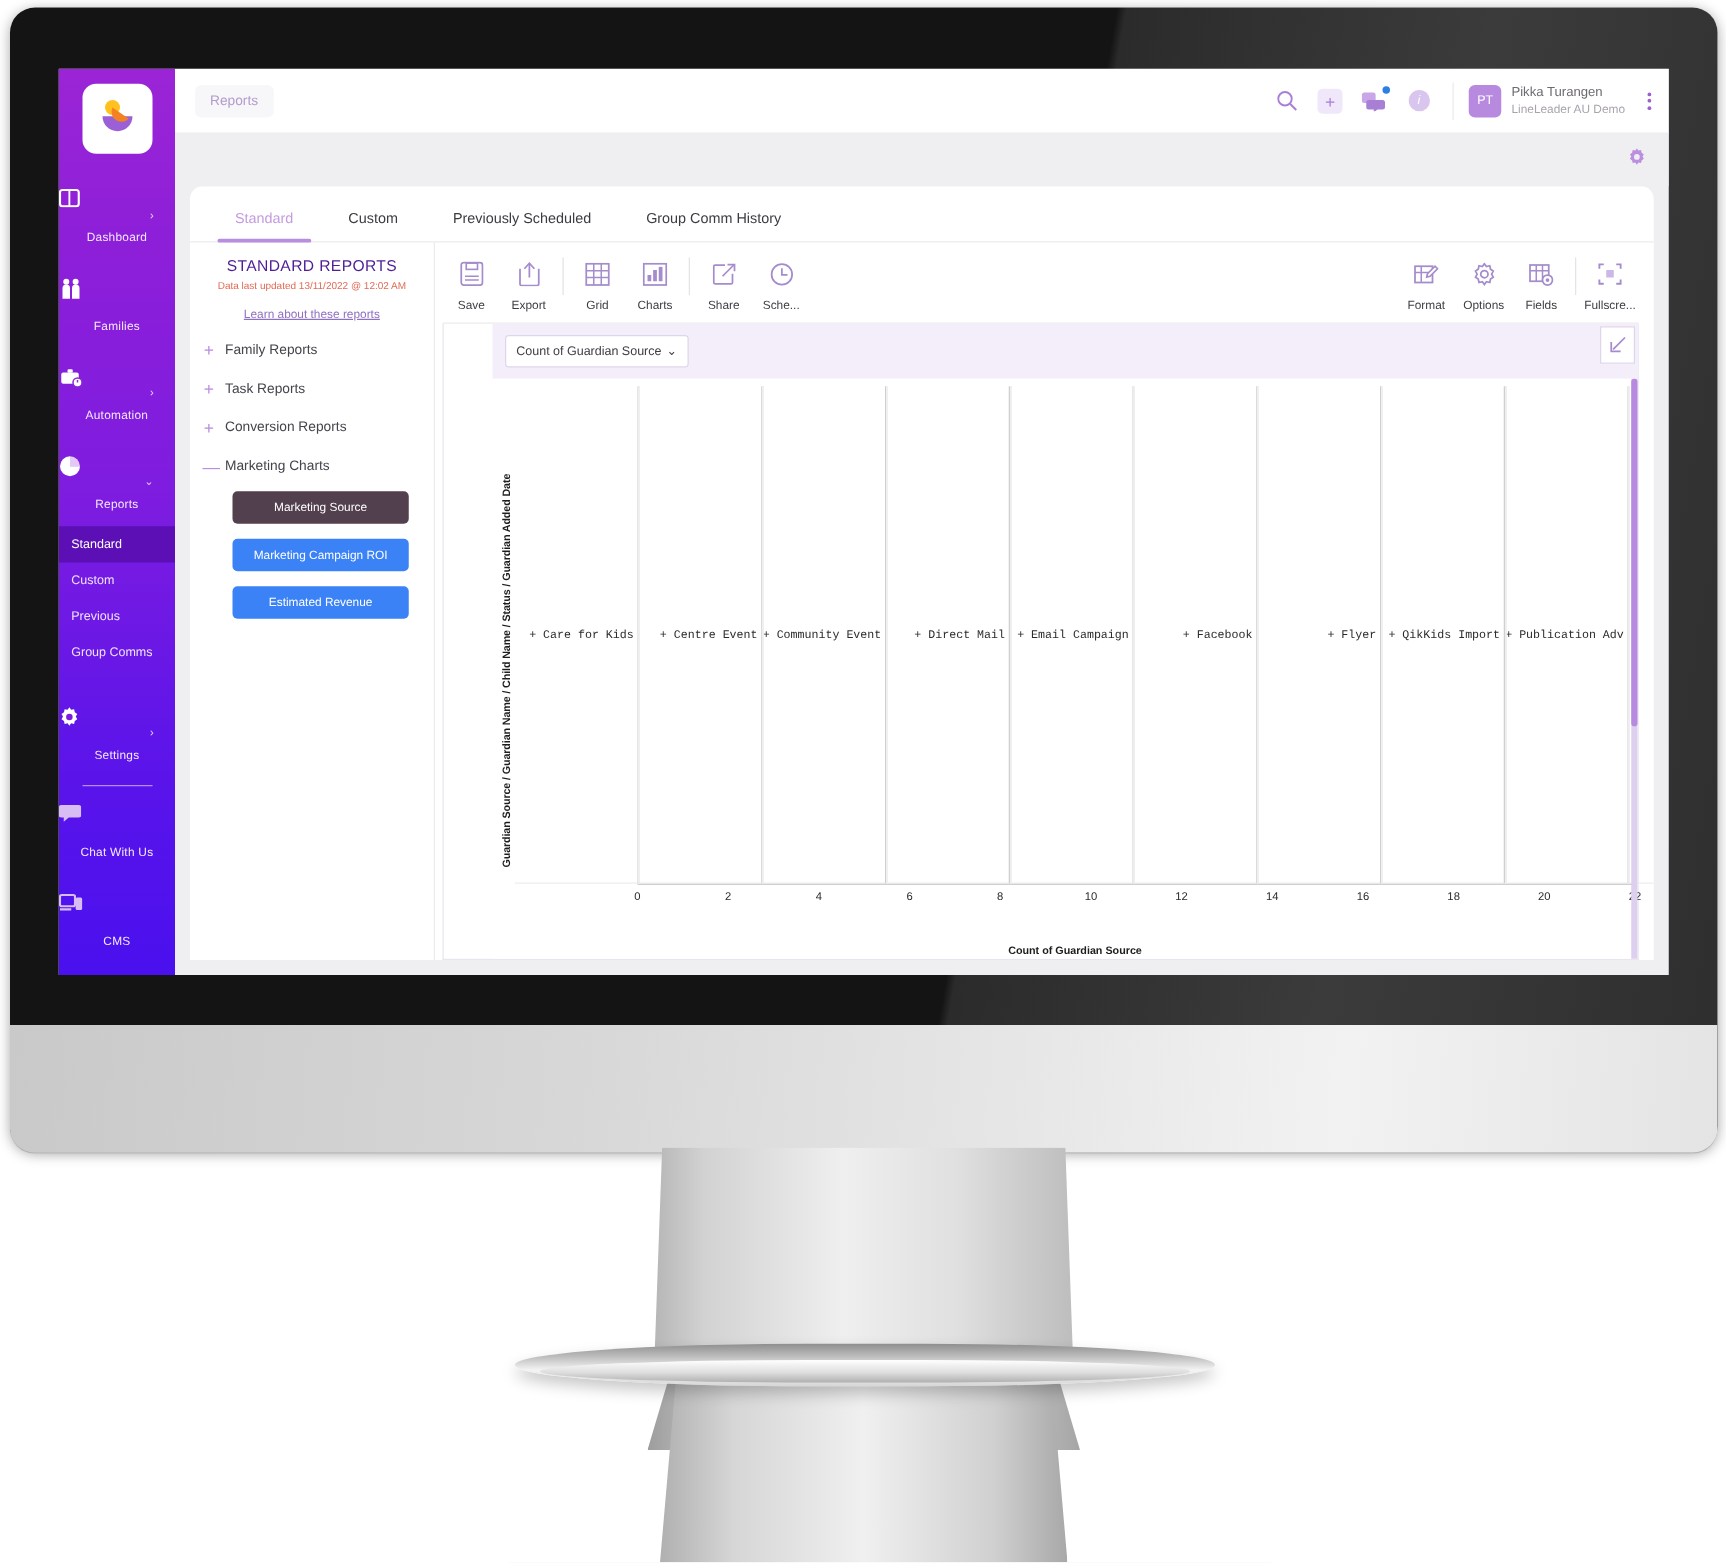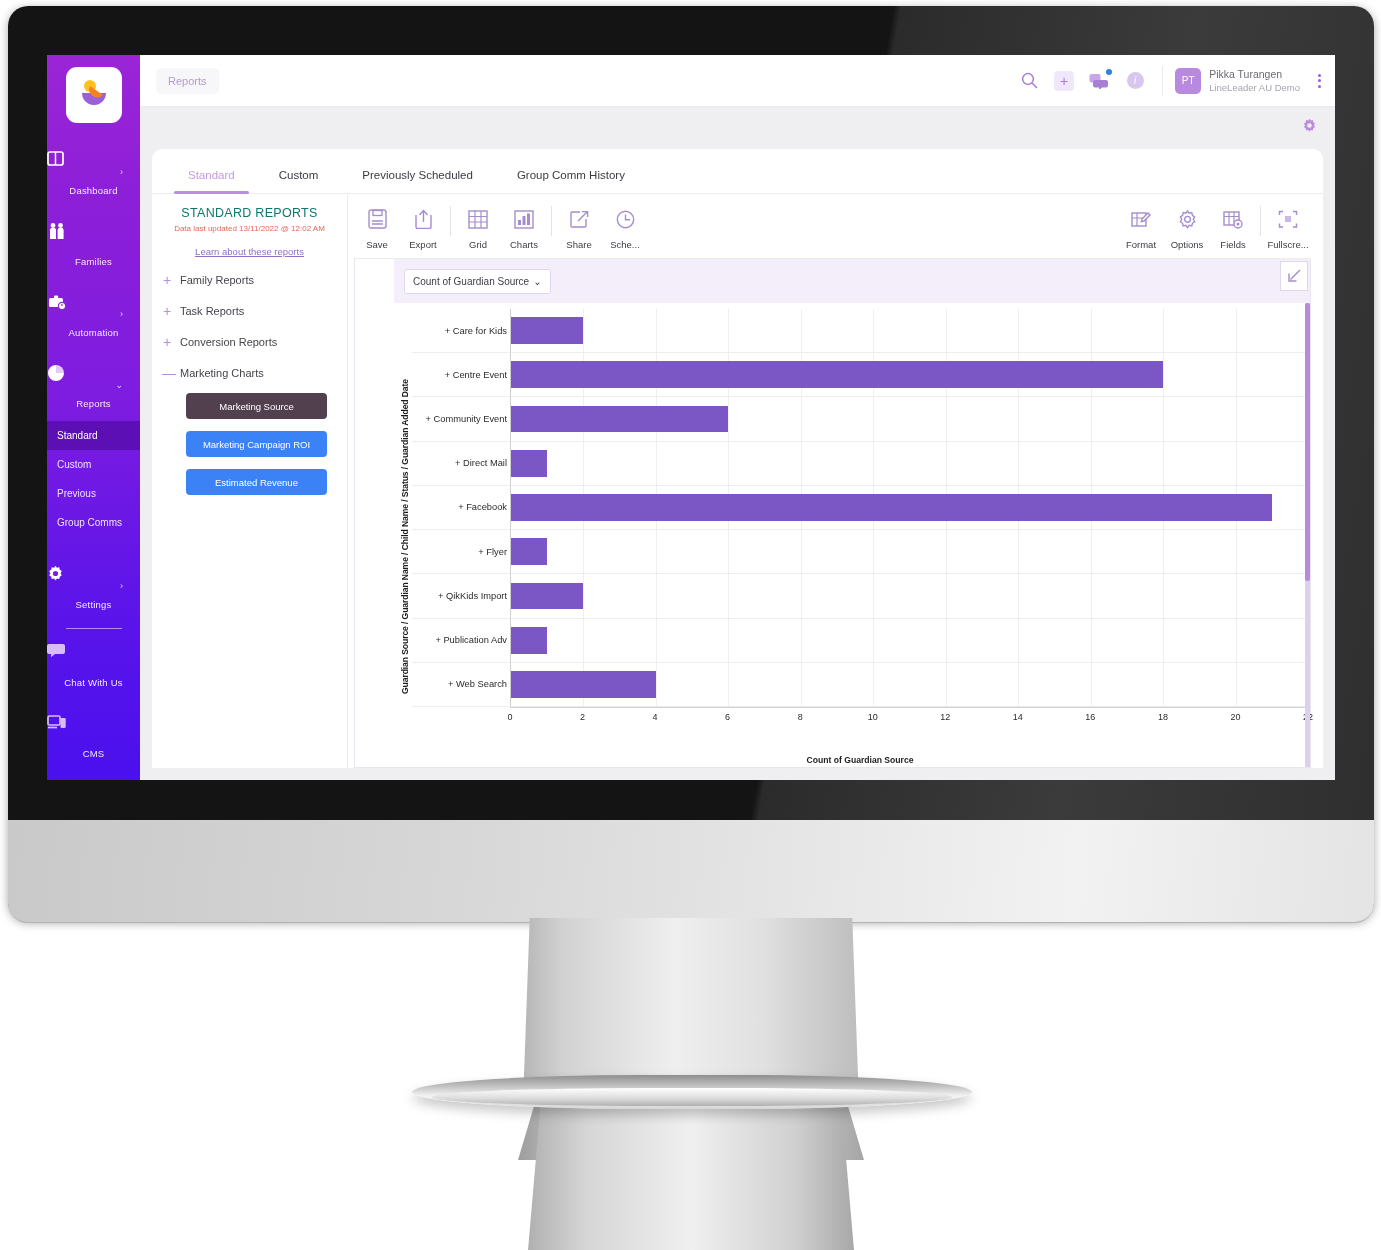--- a/index.html
+++ b/index.html
@@ -159,21 +159,21 @@
   .tab.active { color: #c59bdf; }
   .tab.active::after {
     content:""; position:absolute; left: 8px; right: 8px; bottom: -1px; height: 3px;
     background: #b98de0; border-radius: 2px;
   }
 
   .body { flex: 1; display: flex; min-height: 0; }
 
   
   .reports-col { width: 196px; flex: 0 0 196px; padding: 12px 10px 0 10px; border-right: 1px solid #ececec;}
-  .rep-title { font-size: 12.5px; color: #0f766e; text-align: center; letter-spacing: .3px;}
+  .rep-title { font-size: 12.5px; color: #4c1d95; text-align: center; letter-spacing: .3px;}
   .rep-sub { font-size: 8px; color: #e06a55; text-align: center; margin-top: 4px; }
   .rep-link { font-size: 9.5px; color: #8f6fc2; text-decoration: underline; text-align: center; display:block; margin-top: 13px; cursor:pointer;}
   .rep-group { display: flex; align-items: center; gap: 8px; margin-top: 15px; cursor:pointer;}
   .rep-group .sign { color: #b98de0; font-size: 14px; width: 10px; text-align:center;}
   .rep-group .txt { font-size: 11px; color: #46434c; }
   .rep-btn {
     margin: 12px 10px 0 24px; height: 26px; border-radius: 4px;
     display: flex; align-items: center; justify-content: center;
     font-size: 9.5px; color: #fff; cursor: pointer;
   }
@@ -206,21 +206,21 @@
   }
 
   .plotarea { flex: 1; display: flex; min-height: 0; background: #fff; padding: 6px 2px 2px 4px; position: relative;}
   .yaxis-title {
     writing-mode: vertical-rl; transform: rotate(180deg);
     font-size: 8.6px; font-weight: bold; color: #1d1d1d;
     display: flex; align-items: center; justify-content: center;
     width: 14px; flex: 0 0 14px; letter-spacing: -.1px;
   }
   .plot { flex: 1; display: flex; flex-direction: column; min-width: 0;}
-  .rows { flex: 1; display: flex; flex-direction: column; }
+  .rows { flex: 1; display: flex; flex-direction: row; font-family: Liberation Mono, monospace; }
   .row { flex: 1; display: flex; align-items: stretch; min-height: 0; }
   .rowlabel {
     width: 98px; flex: 0 0 98px; font-size: 9.3px; color: #2b2b2b;
     display: flex; align-items: center; justify-content: flex-end;
     padding-right: 3px; border-bottom: 1px solid #eeeeee;
   }
   .bartrack {
     flex: 1; position: relative; border-bottom: 1px solid #eeeeee;
     border-left: 1px solid #cfcfcf; display: flex; align-items: center;
   }
@@ -644,20 +644,37 @@
                           <div class="grid-v" style="left: 54.5455%;"></div>
                           <div class="grid-v" style="left: 63.6364%;"></div>
                           <div class="grid-v" style="left: 72.7273%;"></div>
                           <div class="grid-v" style="left: 81.8182%;"></div>
                           <div class="grid-v" style="left: 90.9091%;"></div>
                           <div class="grid-v" style="left: 100%;"></div>
                           <div class="bar" title="+ Direct Mail: 1" style="width: 4.54545%; background: rgb(123, 87, 198);"></div>
                         </div>
                       </div>
                       <div class="row">
+                        <div class="rowlabel">+ Email Campaign</div>
+                        <div class="bartrack">
+                          <div class="grid-v" style="left: 9.09091%;"></div>
+                          <div class="grid-v" style="left: 18.1818%;"></div>
+                          <div class="grid-v" style="left: 27.2727%;"></div>
+                          <div class="grid-v" style="left: 36.3636%;"></div>
+                          <div class="grid-v" style="left: 45.4545%;"></div>
+                          <div class="grid-v" style="left: 54.5455%;"></div>
+                          <div class="grid-v" style="left: 63.6364%;"></div>
+                          <div class="grid-v" style="left: 72.7273%;"></div>
+                          <div class="grid-v" style="left: 81.8182%;"></div>
+                          <div class="grid-v" style="left: 90.9091%;"></div>
+                          <div class="grid-v" style="left: 100%;"></div>
+                          <div class="bar" title="+ Email Campaign: 5" style="width: 22.7273%; background: rgb(123, 87, 198);"></div>
+                        </div>
+                      </div>
+                      <div class="row">
                         <div class="rowlabel">+ Facebook</div>
                         <div class="bartrack">
                           <div class="grid-v" style="left: 9.09091%;"></div>
                           <div class="grid-v" style="left: 18.1818%;"></div>
                           <div class="grid-v" style="left: 27.2727%;"></div>
                           <div class="grid-v" style="left: 36.3636%;"></div>
                           <div class="grid-v" style="left: 45.4545%;"></div>
                           <div class="grid-v" style="left: 54.5455%;"></div>
                           <div class="grid-v" style="left: 63.6364%;"></div>
                           <div class="grid-v" style="left: 72.7273%;"></div>

